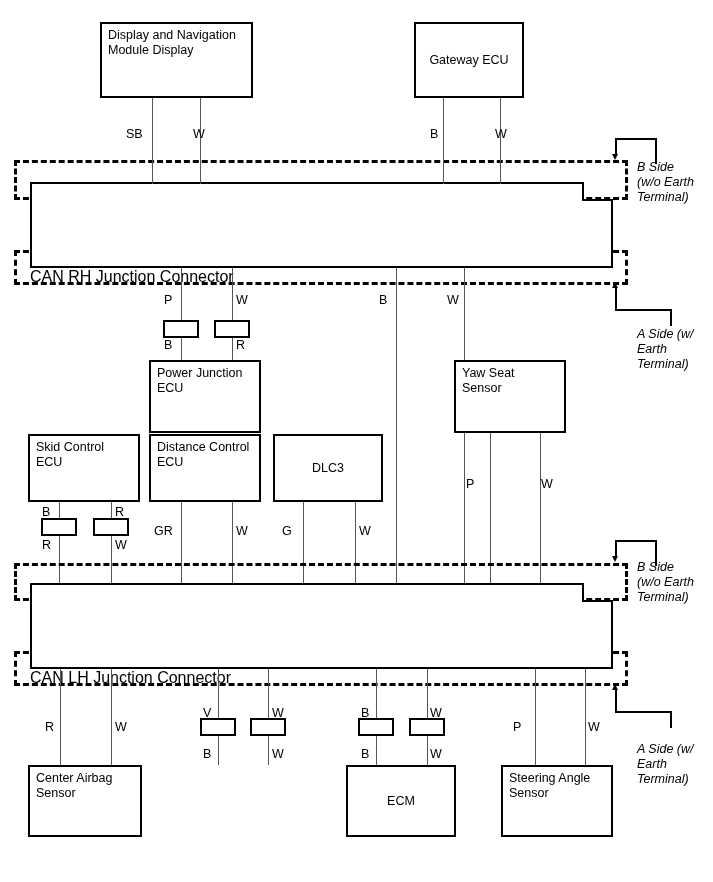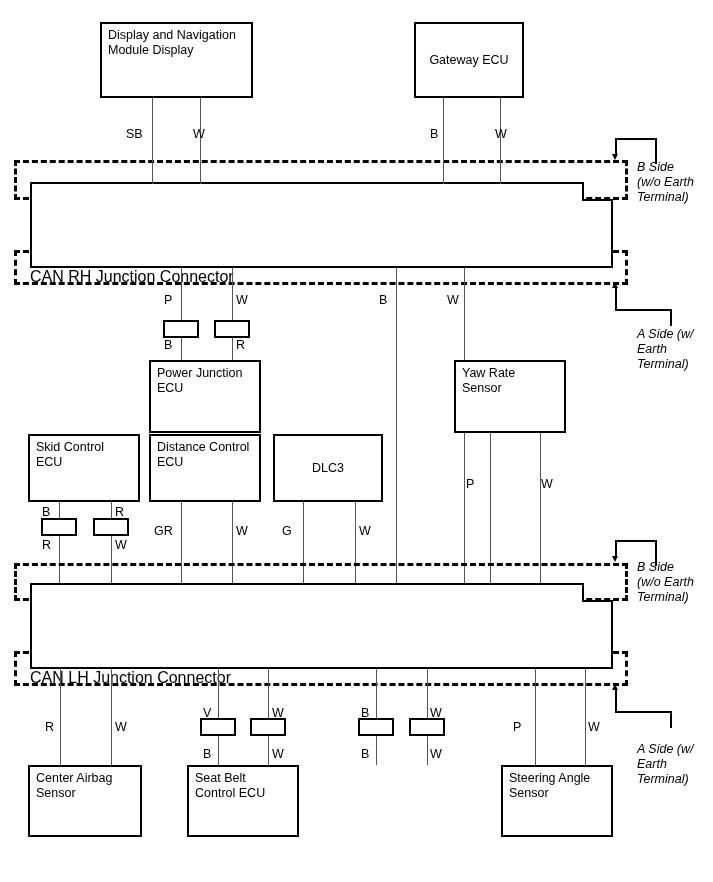--- a/index.html
+++ b/index.html
@@ -101,21 +101,21 @@
   <div class="box" style="left:149px;top:434px;width:112px;height:68px;">
     <span class="lbl">Distance Control
 ECU</span>
   </div>
 
   <div class="box center" style="left:273px;top:434px;width:110px;height:68px;padding-left:8px;">
     <span class="lbl">DLC3</span>
   </div>
 
   <div class="box" style="left:454px;top:360px;width:112px;height:73px;">
-    <span class="lbl">Yaw Rate
+    <span class="lbl">Yaw Seat
 Sensor</span>
   </div>
 
   <div class="wire" style="left:490px;top:433px;height:150px;"></div>
   <div class="wire" style="left:540px;top:433px;height:150px;"></div>
 
   <div class="wire" style="left:59px;top:502px;height:16px;"></div>
   <div class="wire" style="left:111px;top:502px;height:16px;"></div>
   <div class="conn" style="left:41px;top:518px;width:36px;height:18px;"></div>
   <div class="conn" style="left:93px;top:518px;width:36px;height:18px;"></div>
@@ -172,25 +172,24 @@
   <div class="wire" style="left:427px;top:736px;height:29px;"></div>
 
   <div class="wire" style="left:535px;top:669px;height:96px;"></div>
   <div class="wire" style="left:585px;top:669px;height:96px;"></div>
 
   <div class="box" style="left:28px;top:765px;width:114px;height:72px;">
     <span class="lbl">Center Airbag
 Sensor</span>
   </div>
 
-  <div class="box" style="left:187px;top:765px;width:112px;height:72px;">
-    <span class="lbl">Seat Belt
-Control ECU</span>
-  </div>
-
+
+  <div class="box center" style="left:346px;top:765px;width:110px;height:72px;">
+    <span class="lbl">ECM</span>
+  </div>
 
   <div class="box" style="left:501px;top:765px;width:112px;height:72px;">
     <span class="lbl">Steering Angle
 Sensor</span>
   </div>
 
   <div id="wire-label-layer">
       <span class="wlabel" style="left: 126px; top: 128px;">SB</span>
       <span class="wlabel" style="left: 193px; top: 128px;">W</span>
       <span class="wlabel" style="left: 430px; top: 128px;">B</span>

